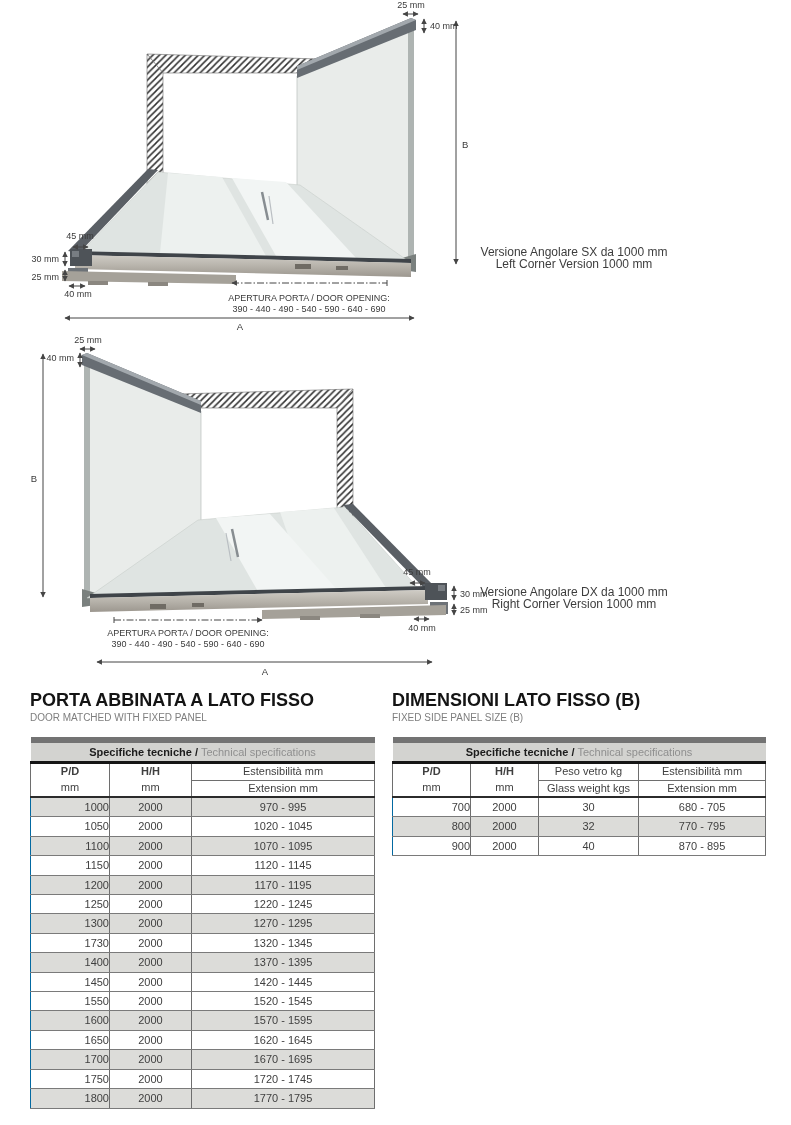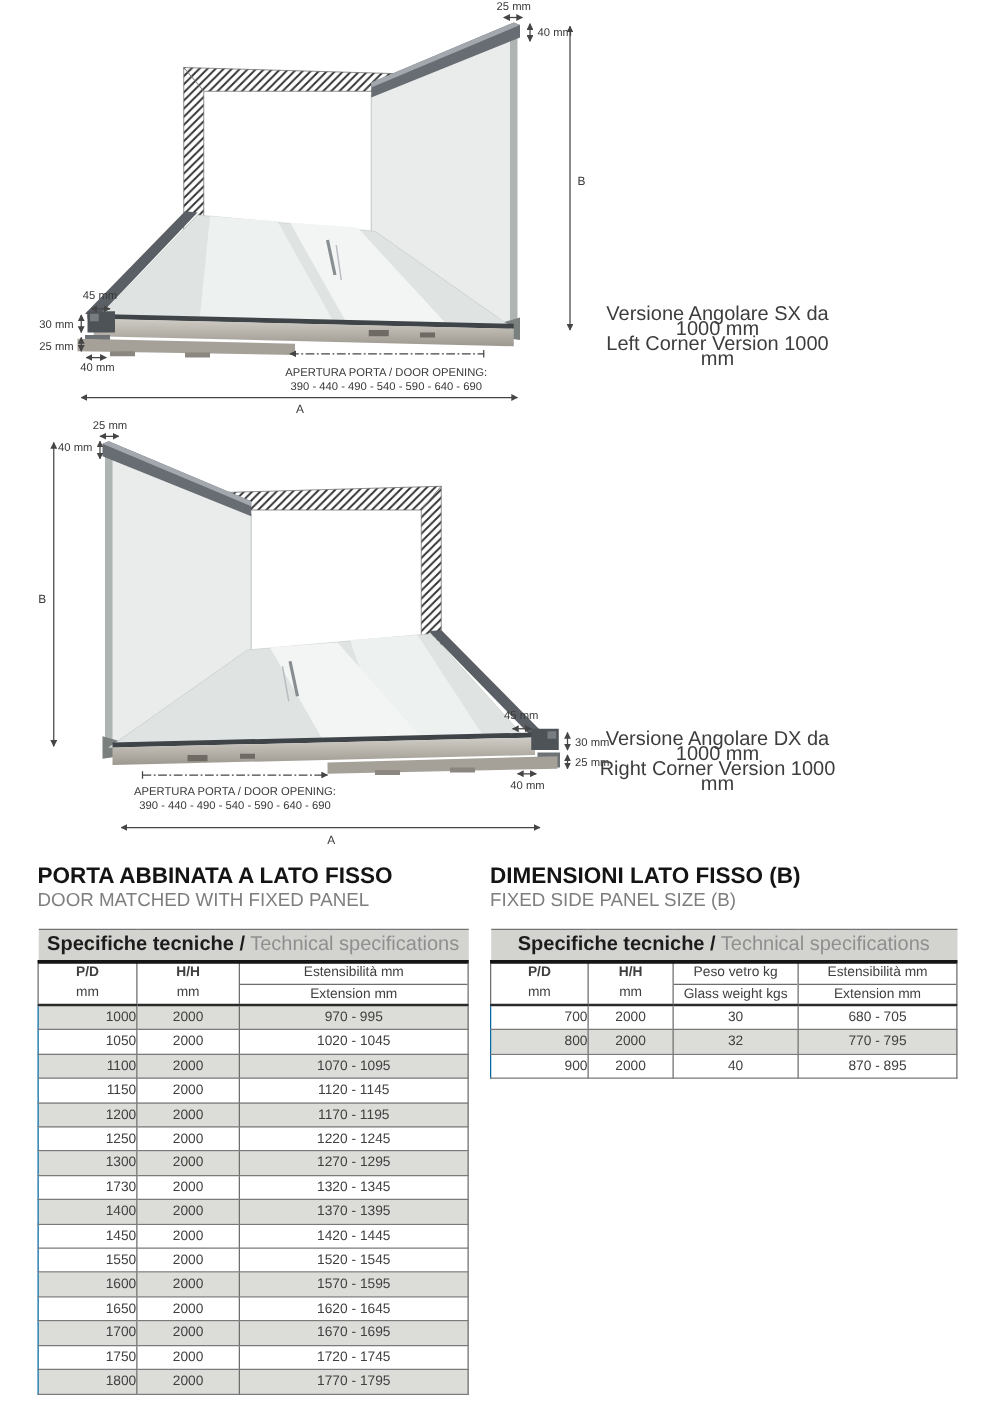--- a/index.html
+++ b/index.html
@@ -7,32 +7,32 @@
     width:791px;height:1125px;background:#ffffff;position:relative;overflow:hidden;
     font-family:"Liberation Sans",sans-serif;color:#3f3f3f;
   }
   .stage{position:absolute;inset:0;}
   svg.diagram{position:absolute;left:0;}
   #dsx{top:0;}
   #ddx{top:335px;}
   .dimtxt{font-size:9px;fill:#3a3a3a;font-family:"Liberation Sans",sans-serif;}
   .lettertxt{font-size:9.5px;fill:#3a3a3a;font-family:"Liberation Sans",sans-serif;}
   .opentxt{font-size:9px;fill:#3a3a3a;font-family:"Liberation Sans",sans-serif;}
-  .caption{position:absolute;width:196px;text-align:center;font-size:16px;color:#3d3d3d;line-height:12px;}
+  .caption{position:absolute;width:196px;text-align:center;font-size:12px;color:#3d3d3d;line-height:12px;}
   #cap-sx{left:476px;top:246px;}
   #cap-dx{left:476px;top:586px;}
   .section{position:absolute;top:690px;}
   #sec-door{left:30px;width:344px;}
   #sec-panel{left:392px;width:373px;}
   .sec-title{font-size:18px;font-weight:bold;color:#141414;margin:0;}
-  .sec-sub{font-size:15px;color:#7e7e7e;margin:1px 0 0 0;}
+  .sec-sub{font-size:10px;color:#7e7e7e;margin:1px 0 0 0;}
   table.spec{border-collapse:collapse;width:100%;table-layout:fixed;margin-top:14px;
     font-size:11px;color:#3f3f3f;text-align:center;}
-  tr.specbar td{background:#d3d3d0;border-top:1px solid #737373;border-bottom:3px solid #151515;
-    font-size:16px;padding:3px 0;color:#8f8f8f;}
+  tr.specbar td{background:#d3d3d0;border-top:6px solid #737373;border-bottom:3px solid #151515;
+    font-size:11px;padding:3px 0;color:#8f8f8f;}
   tr.specbar b{color:#1c1c1c;}
   tr.colhead td{border-right:1px solid #6e6e6e;border-bottom:2px solid #2b2b2b;padding:0;vertical-align:top;background:#fff;}
   tr.colhead td:first-child{border-left:1px solid #6e6e6e;}
   .hl{display:block;line-height:15.5px;height:15.5px;font-weight:normal;text-align:center;}
   .hl.b{font-weight:bold;}
   .hl.split-top{border-bottom:1px solid #6e6e6e;}
   tbody.rows td{padding:0;line-height:18.4px;height:18.4px;border-right:1px solid #6e6e6e;
     border-bottom:1px solid #7a7a7a;background:#fff;}
   tbody.rows td:first-child{border-left:1px solid #0369a1;text-align:right;}
   tbody.rows tr.alt td{background:#dcdcd9;}

